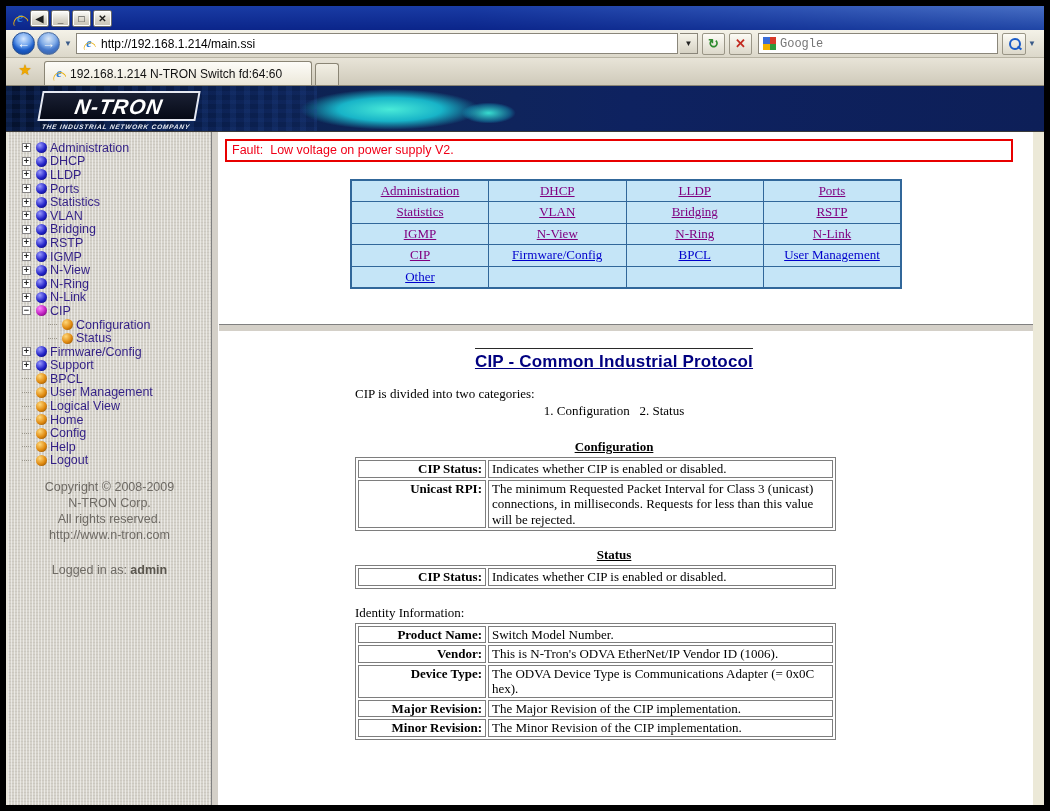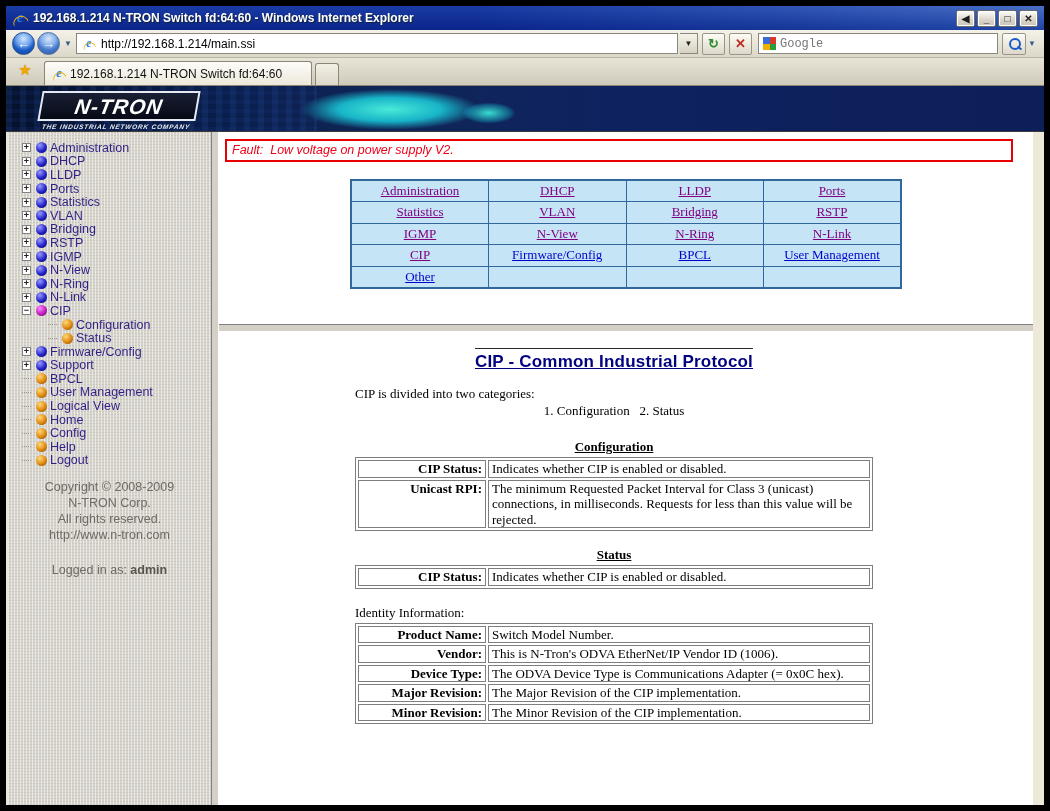--- a/index.html
+++ b/index.html
@@ -111,51 +111,50 @@
   .ball.blue { background:radial-gradient(circle at 35% 30%, #9a9aff, #2424c8 55%, #000060); }
   .ball.orange { background:radial-gradient(circle at 35% 30%, #ffd87a, #e08a10 55%, #7a4200); }
   .ball.magenta { background:radial-gradient(circle at 35% 30%, #ff8aff, #c020c0 55%, #5c005c); }
   .tree-label { font-size:12.5px; color:#321f86; }
   .side-copy { margin-top:12px; text-align:center; color:#6e6a64; font-size:12.5px; line-height:16px; }
   .side-login { margin-top:20px; text-align:center; color:#6e6a64; font-size:12.5px; }
   .side-login b { color:#5a564e; }
 
   
   .fault-box { margin:7px 20px 0 6px; border:2px solid #e80000; color:#f00018;
-    font-size:12.5px; padding:2px 5px 3px 5px; white-space:pre-wrap; background:#fff;font-style:italic; }
+    font-size:12.5px; padding:2px 5px 3px 5px; white-space:pre-wrap; background:#fff; }
   table.quicklinks { margin:17px auto 0 auto; border-collapse:collapse; width:552px;
     background:#c5e5f7; border:2px solid #31679a; }
   table.quicklinks td { border:1px solid #31679a; width:25%; height:21.5px; text-align:center;
     font-family:"Liberation Serif",serif; font-size:13px; }
   .ql-link { text-decoration:underline; cursor:pointer; color:#0000cc; }
   .ql-link.visited { color:#800080; }
 
   
   .content { margin-left:136px; width:518px; font-family:"Liberation Serif",serif; font-size:13px; color:#000; }
   .page-head-wrap { text-align:center; margin:4px 0 14px 0; }
   .page-head { display:inline-block; color:#000080; font:bold 17px "Liberation Sans",sans-serif;
     border-top:1.5px solid #2a2a2a; padding-top:3px; text-decoration:underline; letter-spacing:.2px; }
   .intro { margin-bottom:1px; }
   .cats { text-align:center; white-space:pre-wrap; margin-bottom:20px; }
   .sec-title { font-size:13px; margin-bottom:2px; }
   .sec-title.center { text-align:center; font-weight:bold; text-decoration:underline; }
   .sec-title.left { text-align:left; }
   .sec-block { margin-bottom:16px; }
-  table.spec { width:518px; border-collapse:separate; border-spacing:2px; border:1px solid #7e7e7e; background:#fff; }
+  table.spec { width:481px; border-collapse:separate; border-spacing:2px; border:1px solid #7e7e7e; background:#fff; }
   table.spec td { border:1px solid #7e7e7e; font-size:13px; line-height:15.5px; vertical-align:top; padding:0 3px; }
   td.lab { font-weight:bold; text-align:right; white-space:nowrap; }
 </style>
 </head>
 <body>
 
 <div class="window">
 
   <div class="titlebar">
     <span class="ie-e">e</span>
-    <span class="title-text">192.168.1.214 N-TRON Switch fd:64:60 - Windows Internet Explorer</span>
     <span style="display:flex;">
         <span class="win-btn">◀</span>
         <span class="win-btn">_</span>
         <span class="win-btn">□</span>
         <span class="win-btn">✕</span>
       </span>
   </div>
 
   <div class="addrbar">
     <span class="nav-circle">←</span>

